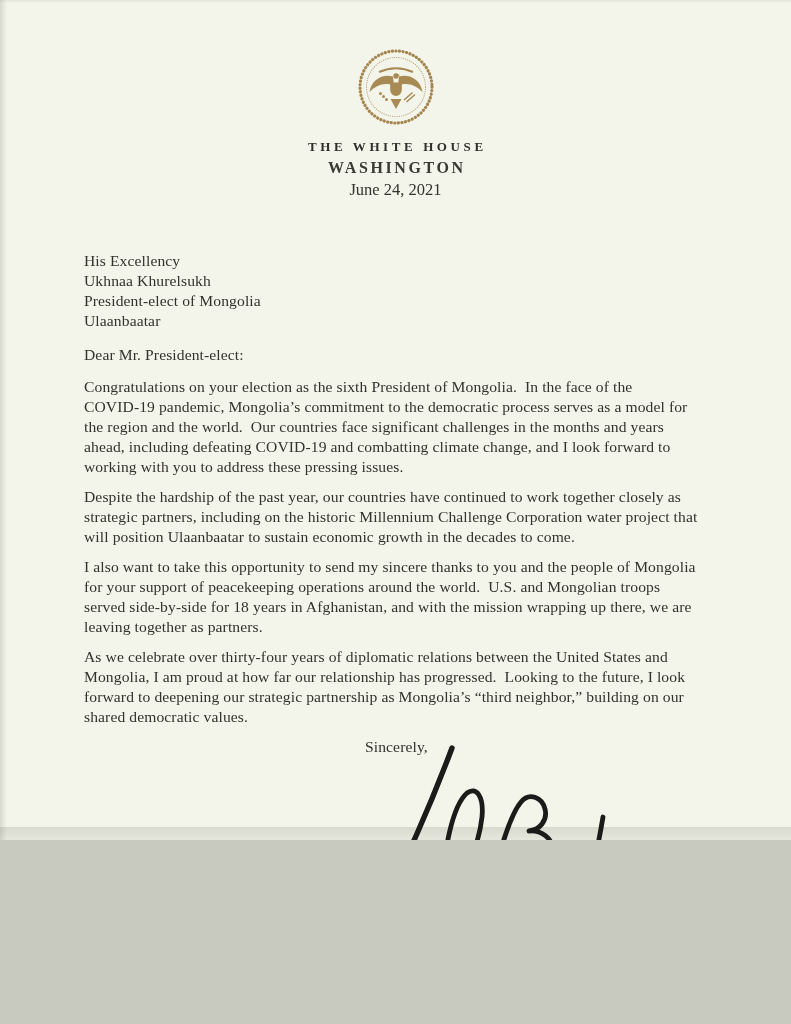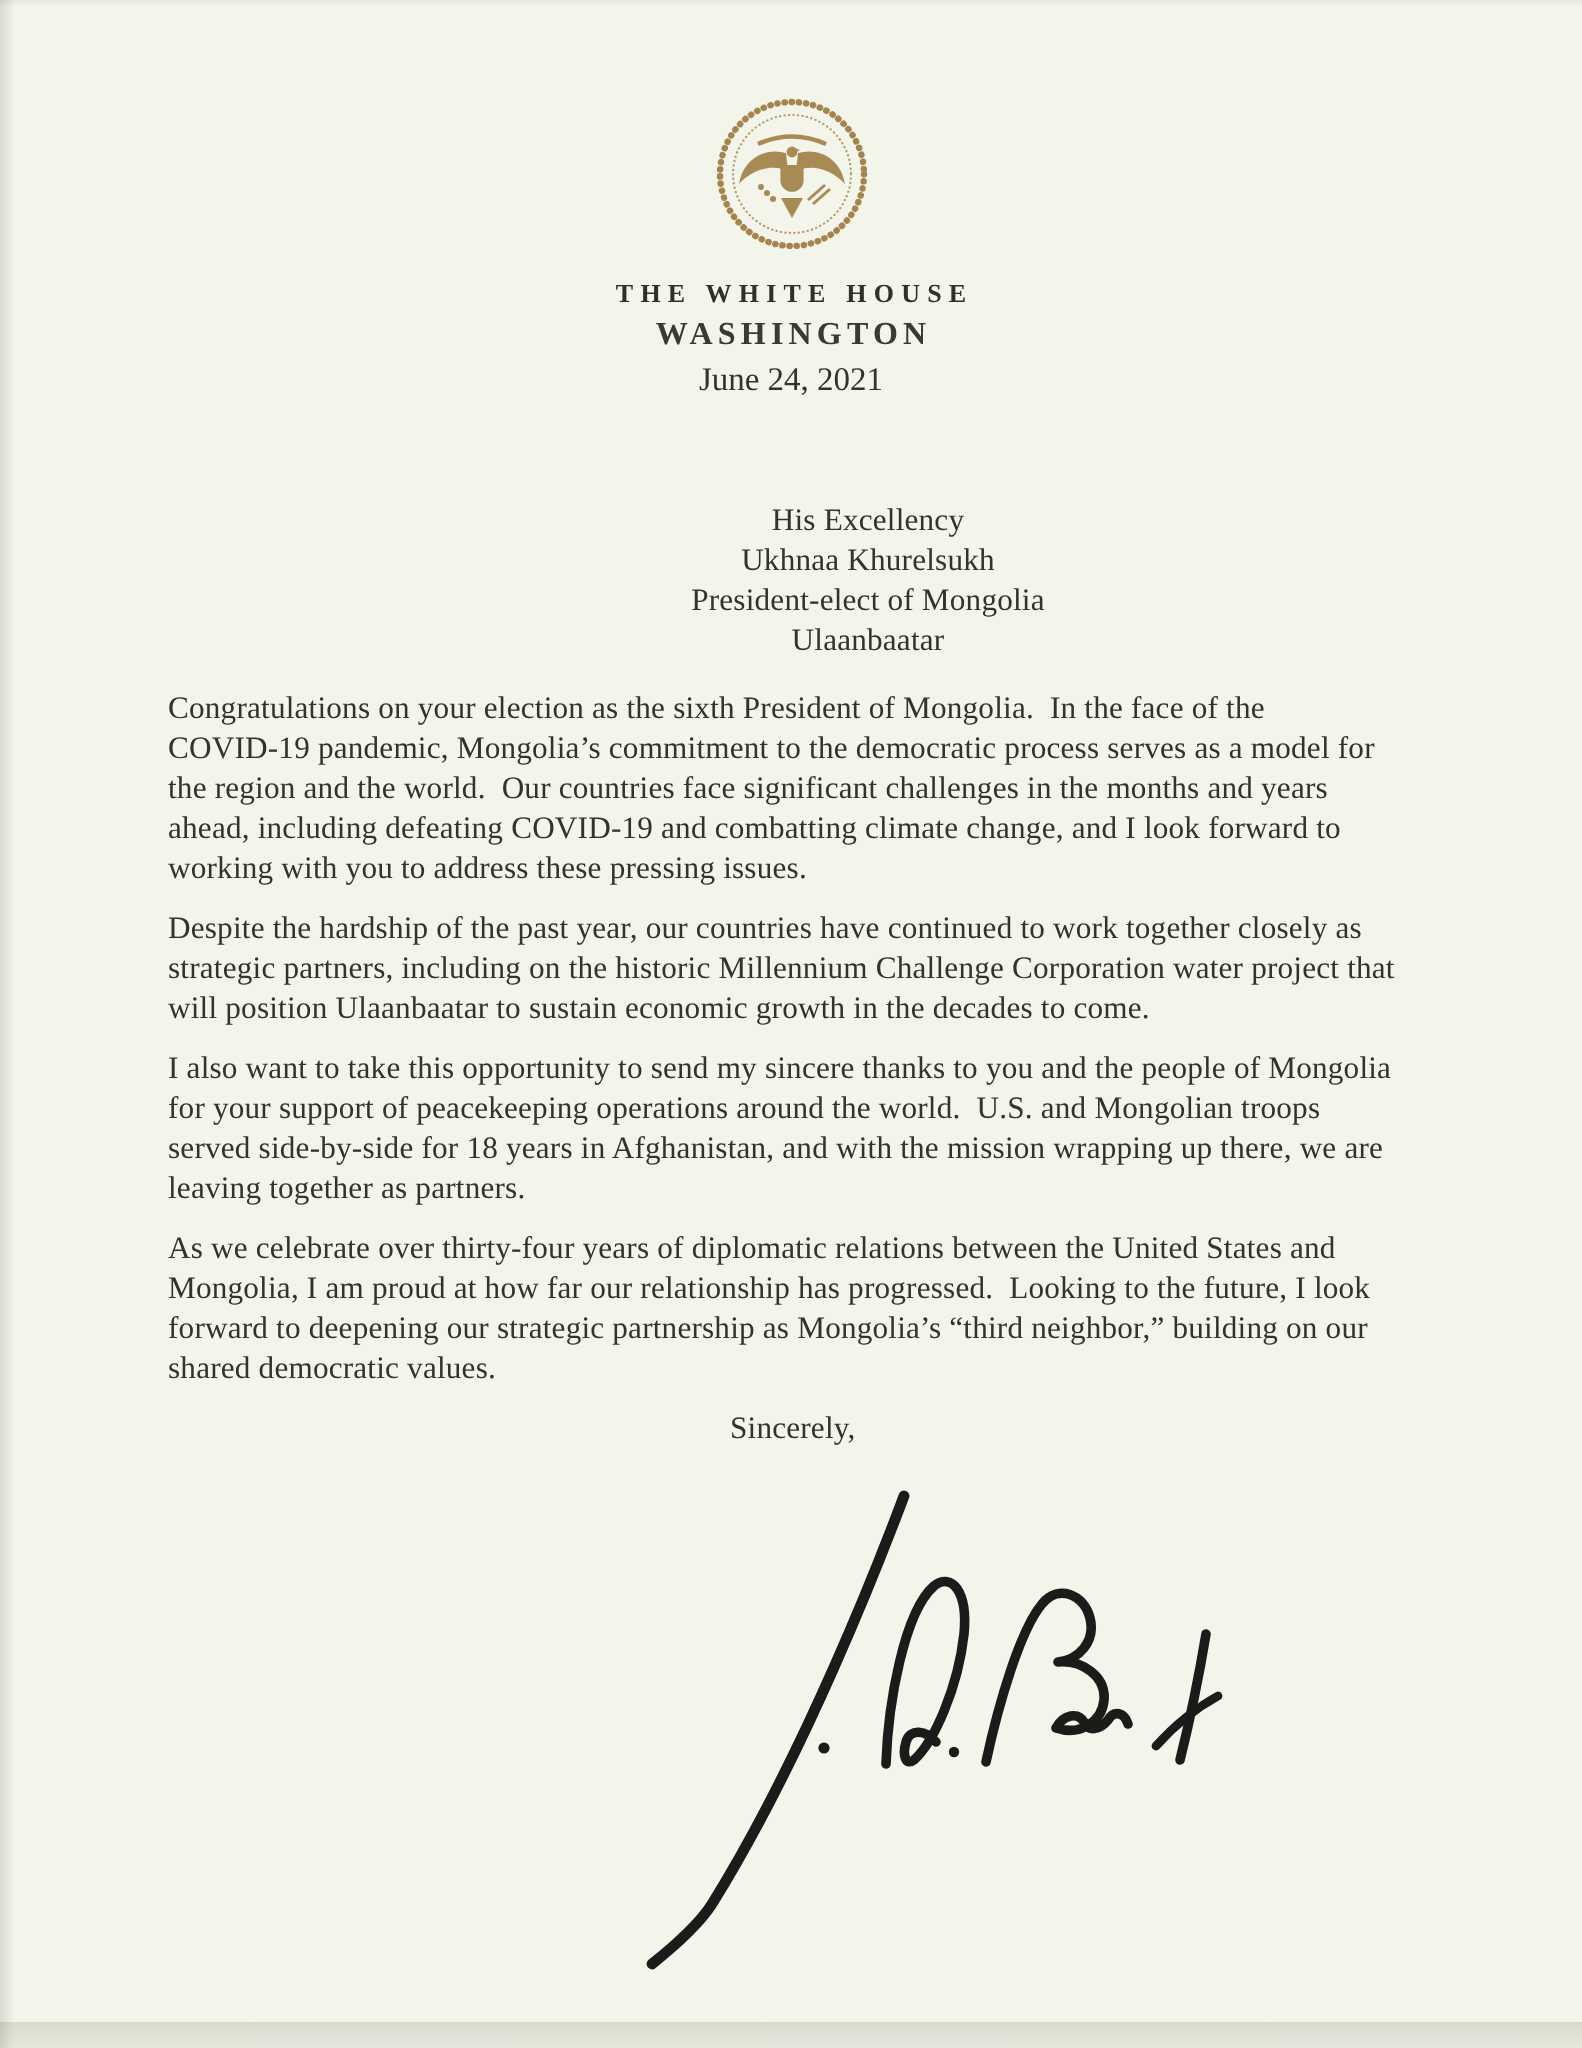--- a/index.html
+++ b/index.html
@@ -3,21 +3,21 @@
 <meta charset="utf-8">
 <style>
   html,body{margin:0;padding:0;}
   body{
     background:#c9cabf;
     font-family:"Liberation Serif","DejaVu Serif",serif;
     -webkit-font-smoothing:antialiased;
   }
   .page{
     position:relative;
-    width:791px;height:1024px;
+    width:791px;height:840px;
     margin:0;
     background:var(--paper,#f3f4ea);
     overflow:hidden;
     color:var(--ink,#34342e);
   }
   
   .edge-left{
     position:absolute;left:0;top:0;bottom:0;width:7px;
     background:linear-gradient(90deg,rgba(90,95,80,.18),rgba(90,95,80,0));
   }
@@ -58,21 +58,21 @@
     text-align:center;
   }
 
   .body-block{
     position:absolute;left:84px;top:251px;width:700px;
     font-size:15.6px;line-height:20px;
     letter-spacing:.1px;
     color:#33332d;
   }
   .pre{white-space:pre;}
-  .recipient{margin:0 0 14px 0;text-align:center;}
+  .recipient{margin:0 0 14px 0;}
   .salutation{margin:0 0 12px 0;}
   p.para{margin:0 0 10px 0;}
   .closing{margin:7px 0 0 281px;}
 
   .signature{
     position:absolute;left:316px;top:740px;
     pointer-events:none;
   }
 </style>
 </head>
@@ -116,20 +116,21 @@
     <div class="lh-title">THE WHITE HOUSE</div>
     <div class="lh-sub">WASHINGTON</div>
     <div class="lh-date">June 24, 2021</div>
   </div>
 
   <div class="body-block">
     <div class="recipient pre">His Excellency
 Ukhnaa Khurelsukh
 President-elect of Mongolia
 Ulaanbaatar</div>
+    <div class="salutation">Dear Mr. President-elect:</div>
     <p class="para pre">Congratulations on your election as the sixth President of Mongolia.  In the face of the
 COVID-19 pandemic, Mongolia’s commitment to the democratic process serves as a model for
 the region and the world.  Our countries face significant challenges in the months and years
 ahead, including defeating COVID-19 and combatting climate change, and I look forward to
 working with you to address these pressing issues.</p>
     <p class="para pre">Despite the hardship of the past year, our countries have continued to work together closely as
 strategic partners, including on the historic Millennium Challenge Corporation water project that
 will position Ulaanbaatar to sustain economic growth in the decades to come.</p>
     <p class="para pre">I also want to take this opportunity to send my sincere thanks to you and the people of Mongolia
 for your support of peacekeeping operations around the world.  U.S. and Mongolian troops

